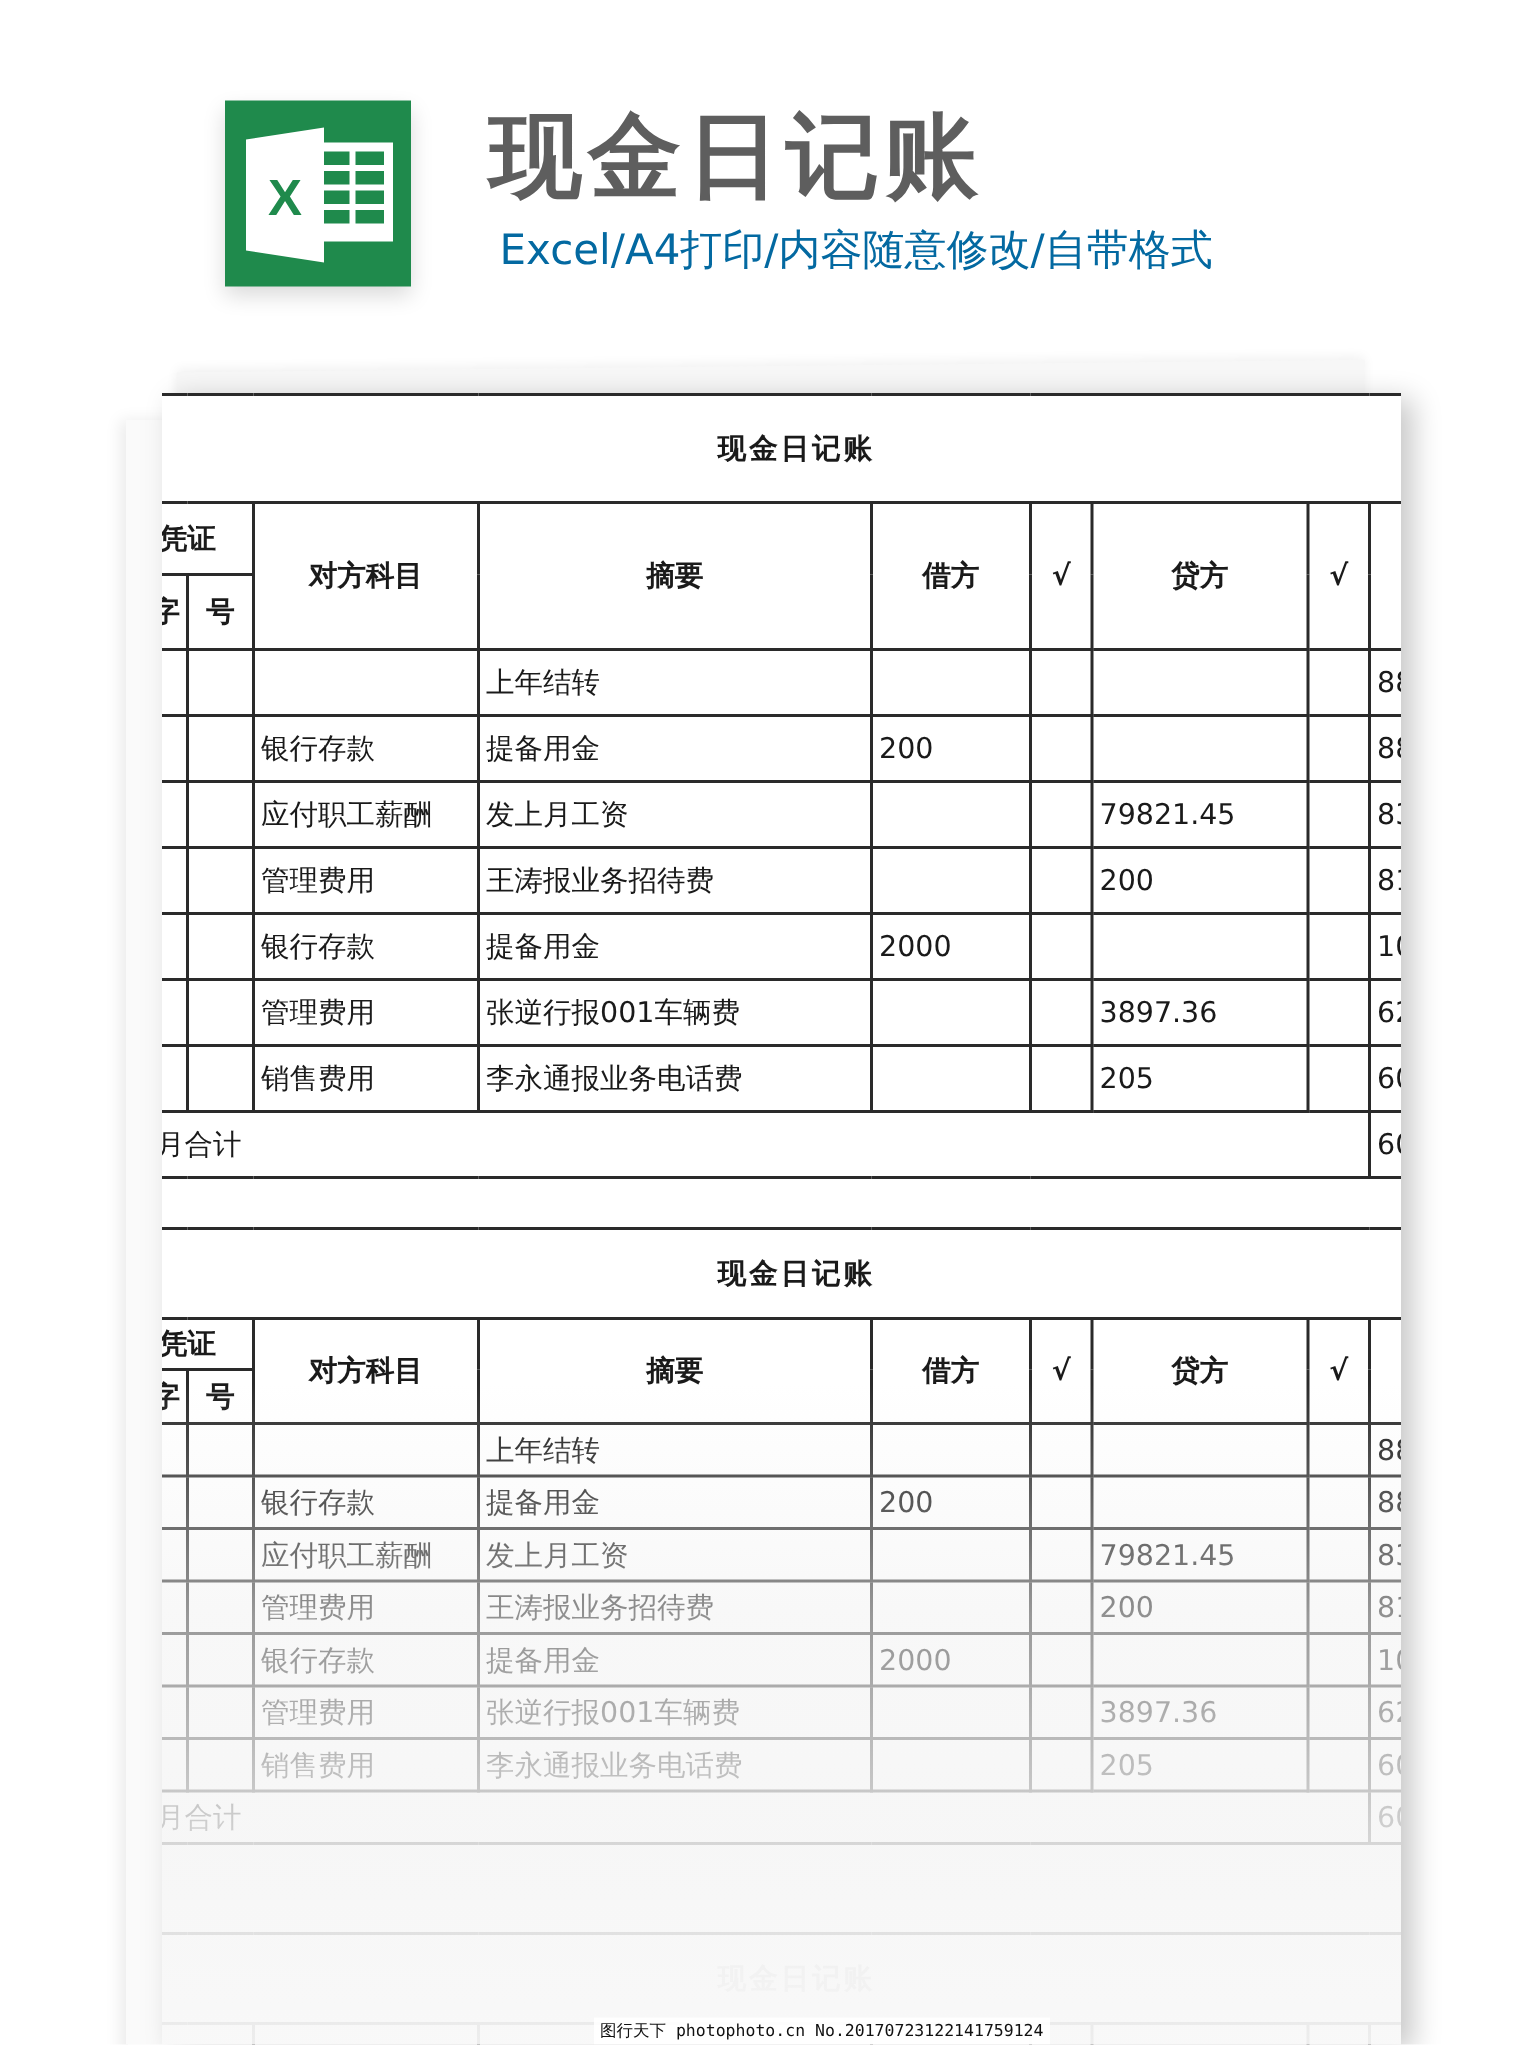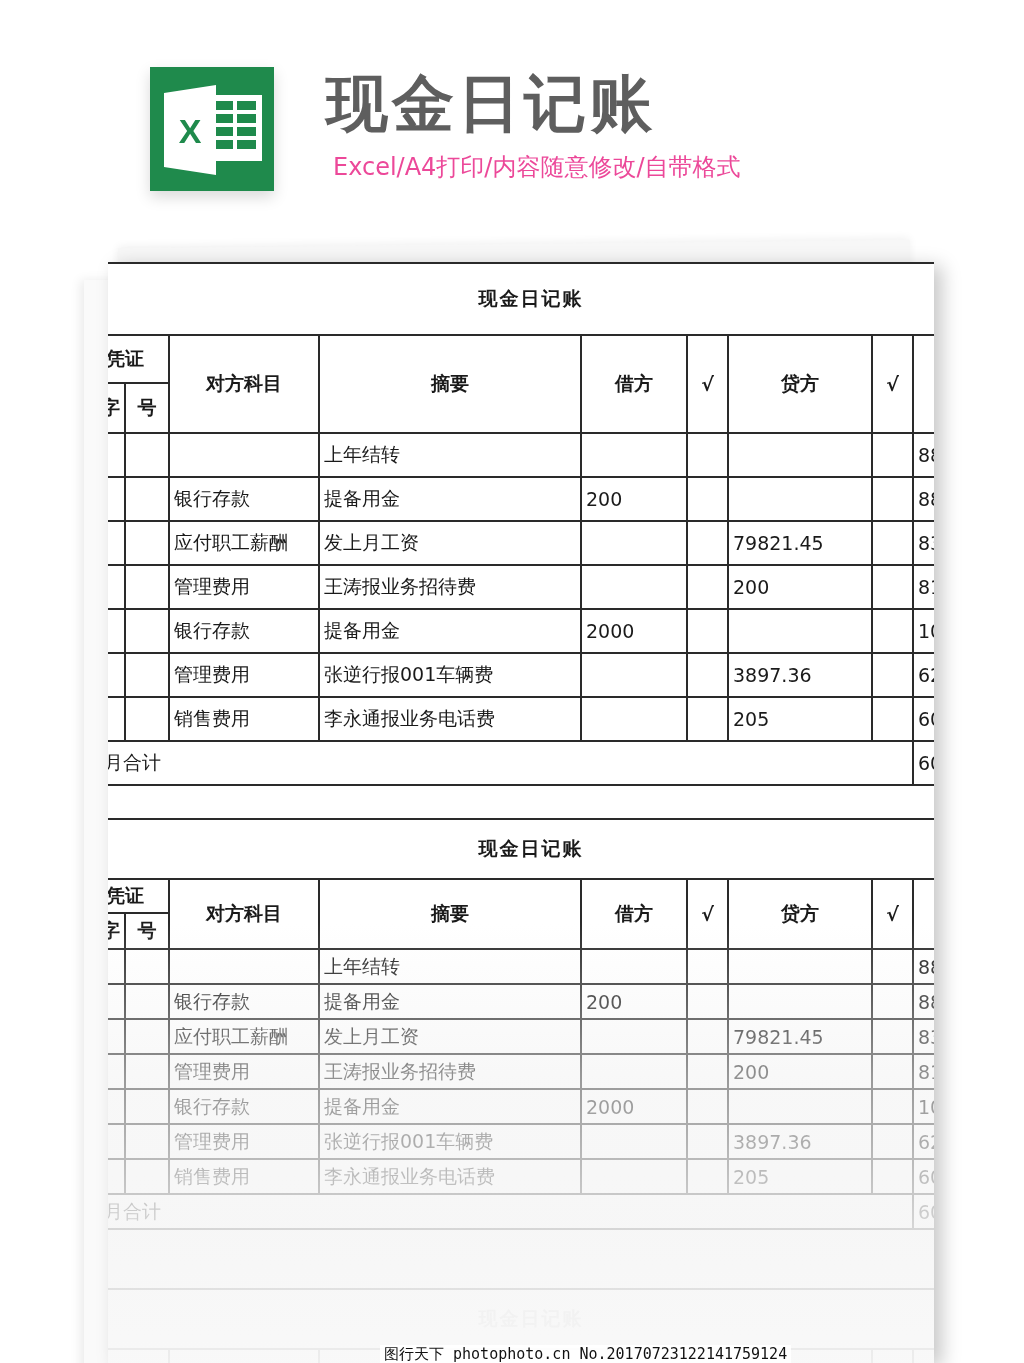--- a/index.html
+++ b/index.html
@@ -14,21 +14,21 @@
     background: #1f8a4c; box-shadow: 0 6px 14px rgba(0,0,0,0.15);
   }
   .logo svg { display: block; }
   .title {
     position: absolute; left: 326px; top: 64px;
     font-size: 62px; font-weight: bold; color: #5e5e5e; letter-spacing: 4px;
     line-height: 80px;
   }
   .subtitle {
     position: absolute; left: 333px; top: 150px;
-    font-size: 24px; color: #ec4899; line-height: 34px;
+    font-size: 28px; color: #0369a1; line-height: 34px;
   }
   
   .back-page {
     position: absolute; left: 84px; top: 280px; width: 830px; height: 1100px;
     background: #fafafa; box-shadow: -4px 0 10px rgba(0,0,0,0.08);
   }
   .back-page2 {
     position: absolute; left: 118px; top: 244px; width: 792px; height: 40px;
     background: #f7f7f7; transform: rotate(-0.6deg);
     box-shadow: 0 -2px 8px rgba(0,0,0,0.06);
@@ -55,23 +55,23 @@
   }
   td.sheet-title {
     font-size: 40px; text-align: center; font-weight: bold; letter-spacing: 2px;
     border-left: none !important; border-right: none !important;
   }
   td.hdr { text-align: center; font-weight: bold; }
   td.num { text-align: left; }
   td.total-label { text-align: left; }
   .sheet3 td.sheet-title { color: #bbbbbb; }
   .footer {
-    position: absolute; left: 380px; top: 1345px; height: 18px;
+    position: absolute; left: 396px; top: 1345px; height: 18px;
     font-family: "DejaVu Sans Mono", "Liberation Mono", monospace;
-    font-size: 15px; color: #111; background: rgba(255,255,255,0.9);
+    font-size: 11px; color: #111; background: rgba(255,255,255,0.9);
     padding: 0 4px; line-height: 18px;
   }
 </style>
 </head>
 <body>
 
 <div class="logo">
   <svg width="124" height="124" viewBox="0 0 124 124">
     <rect x="60" y="28" width="52" height="66" fill="#ffffff"></rect>
     <g fill="#1f8a4c">

